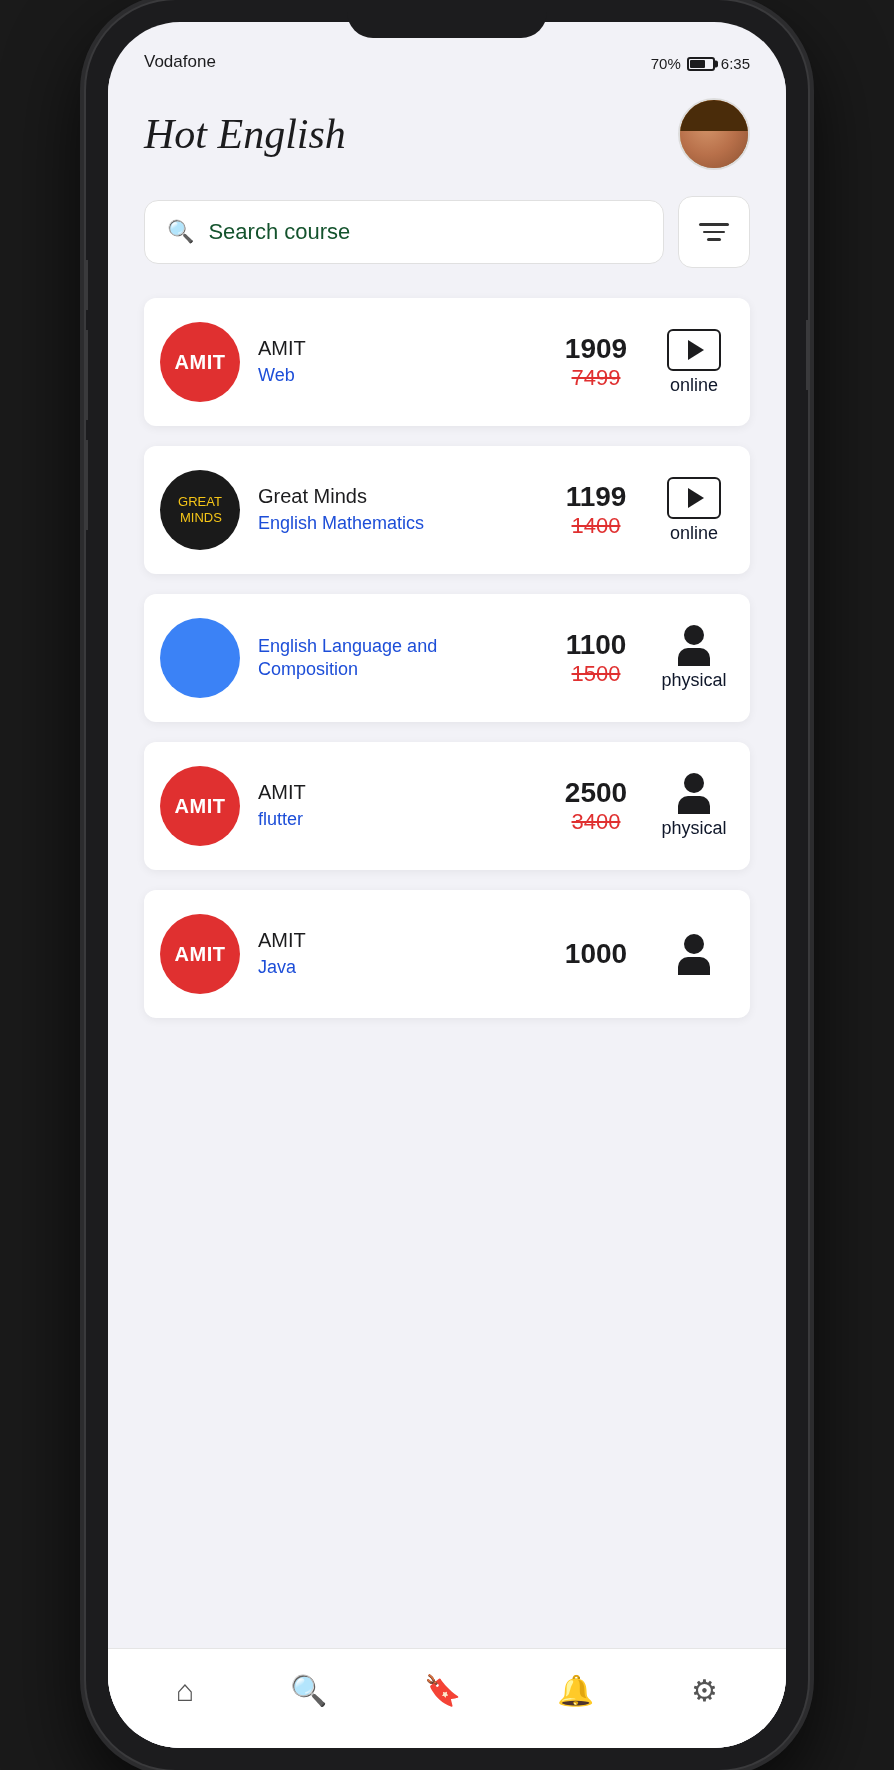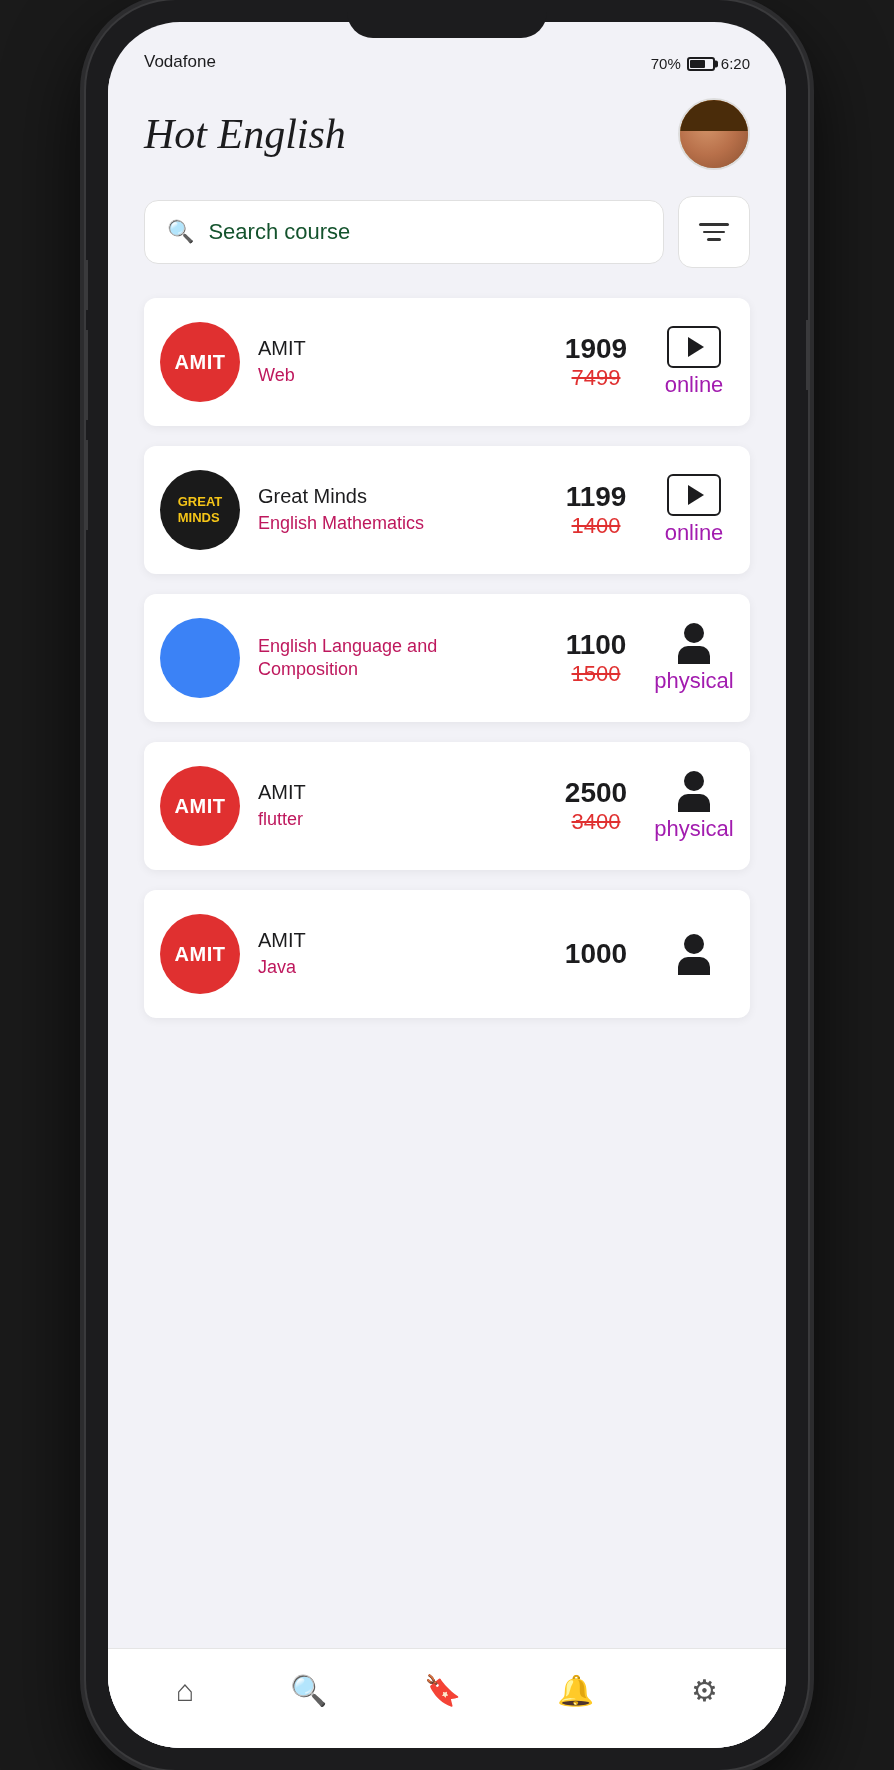--- a/index.html
+++ b/index.html
@@ -222,37 +222,37 @@
     }
     .logo-red { background: #e03030; }
     .logo-black { background: #1a1a1a; }
     .logo-blue { background: #3b82f6; }
     .logo-amit {
       font-size: 20px;
       letter-spacing: 0.5px;
     }
     .great-minds-logo {
       font-size: 13px;
-      font-weight: 700;
-      text-align: left;
+      font-weight: 400;
+      text-align: right;
       line-height: 1.2;
       color: #f5c518;
     }
     .course-info {
       flex: 1;
     }
     .course-provider {
       font-size: 20px;
       font-weight: 500;
       color: #1c1c1e;
       margin-bottom: 4px;
     }
     .course-name {
       font-size: 18px;
-      color: #be185d;
+      color: #1d4ed8;
       line-height: 1.3;
     }
     .course-pricing {
       display: flex;
       flex-direction: column;
       align-items: center;
       min-width: 80px;
     }
     .price-current {
       font-size: 28px;
@@ -265,22 +265,22 @@
       text-decoration: line-through;
     }
     .course-type {
       display: flex;
       flex-direction: column;
       align-items: center;
       min-width: 80px;
       gap: 4px;
     }
     .type-label {
-      font-size: 22px;
-      color: #a21caf;
+      font-size: 18px;
+      color: #0f172a;
     }
     
     .bottom-nav {
       height: 100px;
       background: white;
       border-top: 1px solid #e5e5e5;
       display: flex;
       align-items: center;
       justify-content: space-around;
       padding: 0 20px 16px;
@@ -388,21 +388,21 @@
 
   <div class="phone-screen">
 
     <div class="status-bar">
       <span class="status-left">Vodafone</span>
       <div class="status-right">
         <span>70%</span>
         <span class="battery-icon">
           <span class="battery-fill"></span>
         </span>
-        <span>6:20</span>
+        <span>6:35</span>
       </div>
     </div>
 
     <div class="app-content">
 
       <div class="app-header">
         <h1 class="app-title">Hot English</h1>
         <div class="avatar">
           <div class="avatar-face">
             <div class="avatar-hair"></div>

